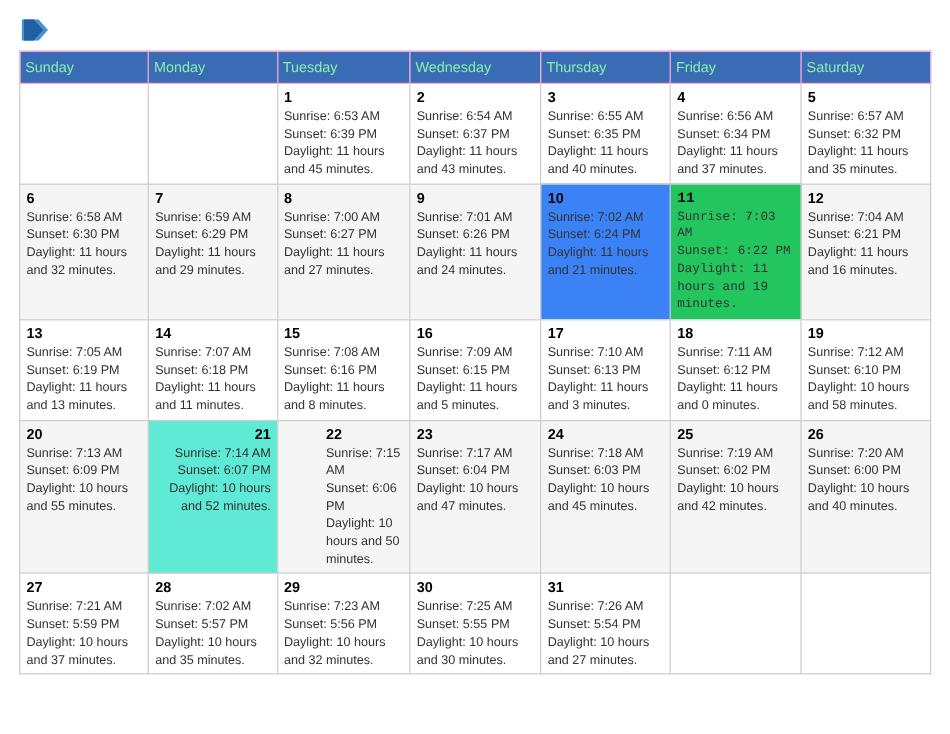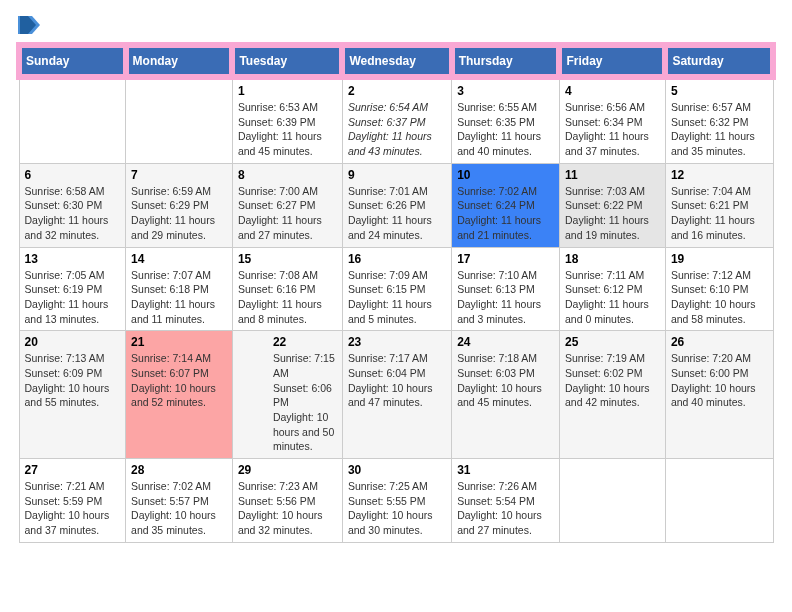--- a/index.html
+++ b/index.html
@@ -37,26 +37,26 @@
       font-size: 14px;
       color: #555;
     }
     .calendar {
       width: 100%;
       border-collapse: collapse;
       font-size: 11px;
     }
     .calendar th {
       background: #3a6cb5;
-      color: #ffffff;
+      color: #86efac;
       padding: 6px 4px;
       text-align: left;
       font-size: 12px;
-      font-weight: bold;
-      border: 6px solid #f9a8d4;
+      font-weight: normal;
+      border: 1px solid #f9a8d4;
     }
     .calendar td {
       border: 1px solid #ccc;
       padding: 4px 5px;
       vertical-align: top;
       min-height: 80px;
       background: #fff;
       width: 113px;
     }
     .calendar tr:nth-child(even) td {
@@ -115,21 +115,21 @@
         <td class="empty-cell"></td>
         <td class="empty-cell"></td>
         <td>
           <div class="day-num">1</div>
           <div class="day-info" style="white-space: pre-line;">Sunrise: 6:53 AM
 Sunset: 6:39 PM
 Daylight: 11 hours and 45 minutes.</div>
         </td>
         <td>
           <div class="day-num">2</div>
-          <div class="day-info" style="white-space: pre-line; font-style: italic;">Sunrise: 6:54 AM
+          <div class="day-info" style="white-space: pre-line;">Sunrise: 6:54 AM
 Sunset: 6:37 PM
 Daylight: 11 hours and 43 minutes.</div>
         </td>
         <td>
           <div class="day-num">3</div>
           <div class="day-info" style="white-space: pre-line;">Sunrise: 6:55 AM
 Sunset: 6:35 PM
 Daylight: 11 hours and 40 minutes.</div>
         </td>
         <td>
@@ -169,21 +169,21 @@
           <div class="day-info" style="white-space: pre-line;">Sunrise: 7:01 AM
 Sunset: 6:26 PM
 Daylight: 11 hours and 24 minutes.</div>
         </td>
         <td style="background: #3b82f6;">
           <div class="day-num">10</div>
           <div class="day-info" style="white-space: pre-line;">Sunrise: 7:02 AM
 Sunset: 6:24 PM
 Daylight: 11 hours and 21 minutes.</div>
         </td>
-        <td style="background: #e5e5e5;">
+        <td style="background: #22c55e; font-family: Liberation Mono, monospace;">
           <div class="day-num">11</div>
           <div class="day-info" style="white-space: pre-line;">Sunrise: 7:03 AM
 Sunset: 6:22 PM
 Daylight: 11 hours and 19 minutes.</div>
         </td>
         <td style="background: rgb(245, 245, 245);">
           <div class="day-num">12</div>
           <div class="day-info" style="white-space: pre-line;">Sunrise: 7:04 AM
 Sunset: 6:21 PM
 Daylight: 11 hours and 16 minutes.</div>
@@ -233,21 +233,21 @@
 Daylight: 10 hours and 58 minutes.</div>
         </td>
       </tr>
       <tr>
         <td style="background: rgb(245, 245, 245);">
           <div class="day-num">20</div>
           <div class="day-info" style="white-space: pre-line;">Sunrise: 7:13 AM
 Sunset: 6:09 PM
 Daylight: 10 hours and 55 minutes.</div>
         </td>
-        <td style="background: #fca5a5;">
+        <td style="background: #5eead4; text-align: right;">
           <div class="day-num">21</div>
           <div class="day-info" style="white-space: pre-line;">Sunrise: 7:14 AM
 Sunset: 6:07 PM
 Daylight: 10 hours and 52 minutes.</div>
         </td>
         <td style="background: rgb(245, 245, 245); padding-left: 40px;">
           <div class="day-num">22</div>
           <div class="day-info" style="white-space: pre-line;">Sunrise: 7:15 AM
 Sunset: 6:06 PM
 Daylight: 10 hours and 50 minutes.</div>

